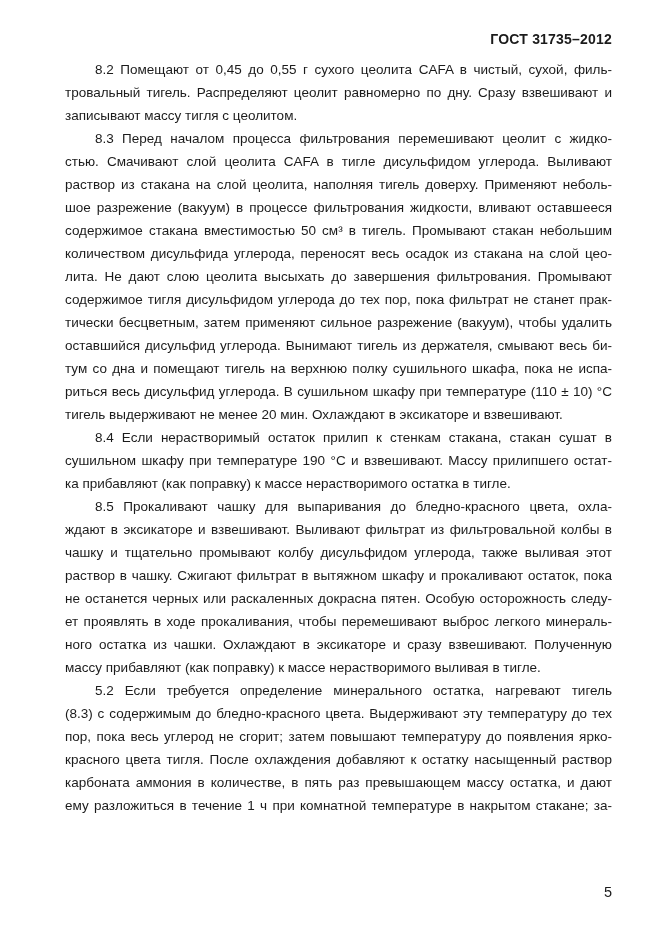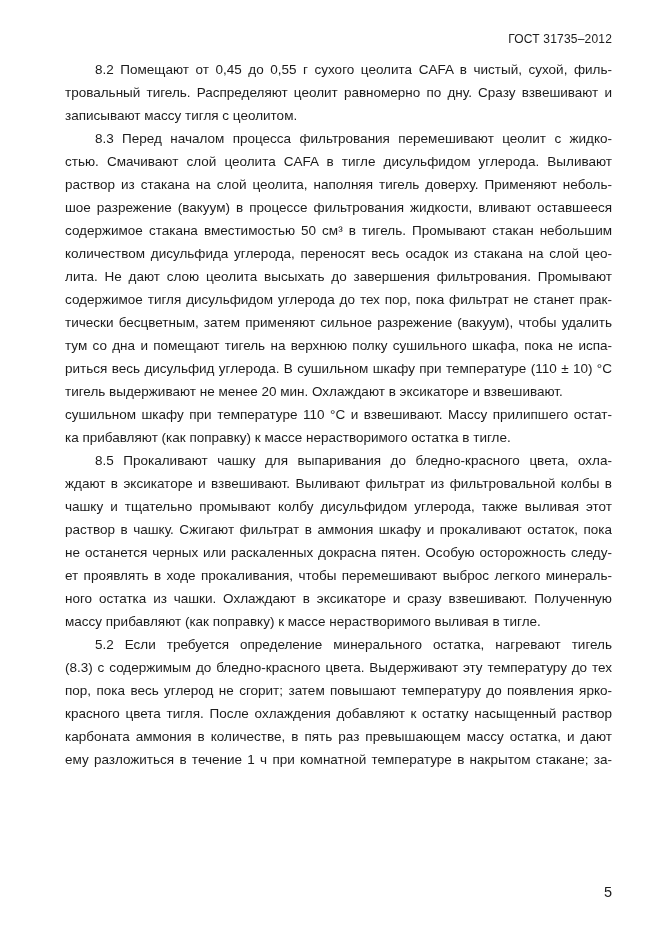--- a/index.html
+++ b/index.html
@@ -8,22 +8,22 @@
     height: 935px;
     background: #ffffff;
     color: #1b1b1b;
     font-family: "Liberation Sans", sans-serif;
     position: relative;
     overflow: hidden;
   }
   .doc-header {
     margin: 31px 49px 0 65px;
     text-align: right;
-    font-weight: normal;
-    font-size: 12px;
+    font-weight: bold;
+    font-size: 14px;
     line-height: 16px;
     letter-spacing: 0.2px;
   }
   .doc-body {
     margin: 11px 0 0 65px;
     width: 547px;
     font-size: 13.5px;
     line-height: 23px;
   }
   .line {
@@ -54,29 +54,31 @@
       <div class="line end">записывают массу тигля с цеолитом.</div>
       <div class="line first">8.3 Перед началом процесса фильтрования перемешивают цеолит с жидко-</div>
       <div class="line">стью. Смачивают слой цеолита CAFA в тигле дисульфидом углерода. Выливают</div>
       <div class="line">раствор из стакана на слой цеолита, наполняя тигель доверху. Применяют неболь-</div>
       <div class="line">шое разрежение (вакуум) в процессе фильтрования жидкости, вливают оставшееся</div>
       <div class="line">содержимое стакана вместимостью 50 см³ в тигель. Промывают стакан небольшим</div>
       <div class="line">количеством дисульфида углерода, переносят весь осадок из стакана на слой цео-</div>
       <div class="line">лита. Не дают слою цеолита высыхать до завершения фильтрования. Промывают</div>
       <div class="line">содержимое тигля дисульфидом углерода до тех пор, пока фильтрат не станет прак-</div>
       <div class="line">тически бесцветным, затем применяют сильное разрежение (вакуум), чтобы удалить</div>
+      <div class="line">оставшийся дисульфид углерода. Вынимают тигель из держателя, смывают весь би-</div>
       <div class="line">тум со дна и помещают тигель на верхнюю полку сушильного шкафа, пока не испа-</div>
       <div class="line">риться весь дисульфид углерода. В сушильном шкафу при температуре (110 ± 10) °С</div>
       <div class="line end">тигель выдерживают не менее 20 мин. Охлаждают в эксикаторе и взвешивают.</div>
-      <div class="line">сушильном шкафу при температуре 110 °С и взвешивают. Массу прилипшего остат-</div>
+      <div class="line first">8.4 Если нерастворимый остаток прилип к стенкам стакана, стакан сушат в</div>
+      <div class="line">сушильном шкафу при температуре 190 °С и взвешивают. Массу прилипшего остат-</div>
       <div class="line end">ка прибавляют (как поправку) к массе нерастворимого остатка в тигле.</div>
       <div class="line first">8.5 Прокаливают чашку для выпаривания до бледно-красного цвета, охла-</div>
       <div class="line">ждают в эксикаторе и взвешивают. Выливают фильтрат из фильтровальной колбы в</div>
       <div class="line">чашку и тщательно промывают колбу дисульфидом углерода, также выливая этот</div>
-      <div class="line">раствор в чашку. Сжигают фильтрат в аммония шкафу и прокаливают остаток, пока</div>
+      <div class="line">раствор в чашку. Сжигают фильтрат в вытяжном шкафу и прокаливают остаток, пока</div>
       <div class="line">не останется черных или раскаленных докрасна пятен. Особую осторожность следу-</div>
       <div class="line">ет проявлять в ходе прокаливания, чтобы перемешивают выброс легкого минераль-</div>
       <div class="line">ного остатка из чашки. Охлаждают в эксикаторе и сразу взвешивают. Полученную</div>
       <div class="line end">массу прибавляют (как поправку) к массе нерастворимого выливая в тигле.</div>
       <div class="line first">5.2 Если требуется определение минерального остатка, нагревают тигель</div>
       <div class="line">(8.3) с содержимым до бледно-красного цвета. Выдерживают эту температуру до тех</div>
       <div class="line">пор, пока весь углерод не сгорит; затем повышают температуру до появления ярко-</div>
       <div class="line">красного цвета тигля. После охлаждения добавляют к остатку насыщенный раствор</div>
       <div class="line">карбоната аммония в количестве, в пять раз превышающем массу остатка, и дают</div>
       <div class="line">ему разложиться в течение 1 ч при комнатной температуре в накрытом стакане; за-</div>

